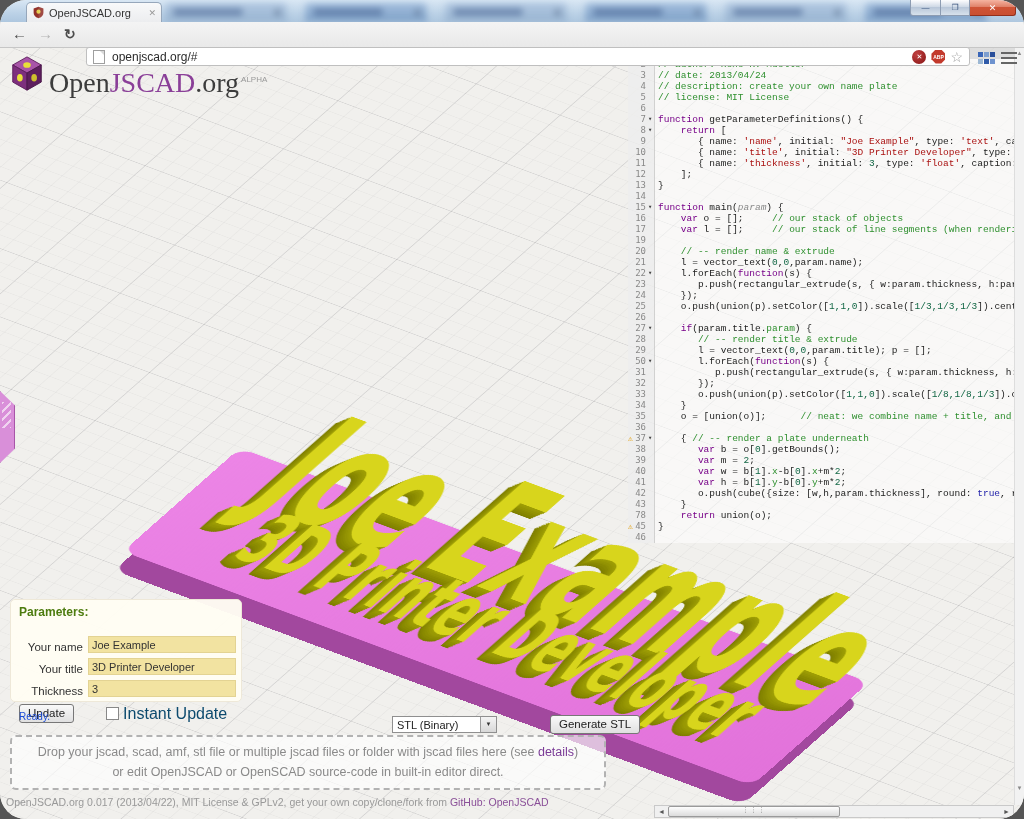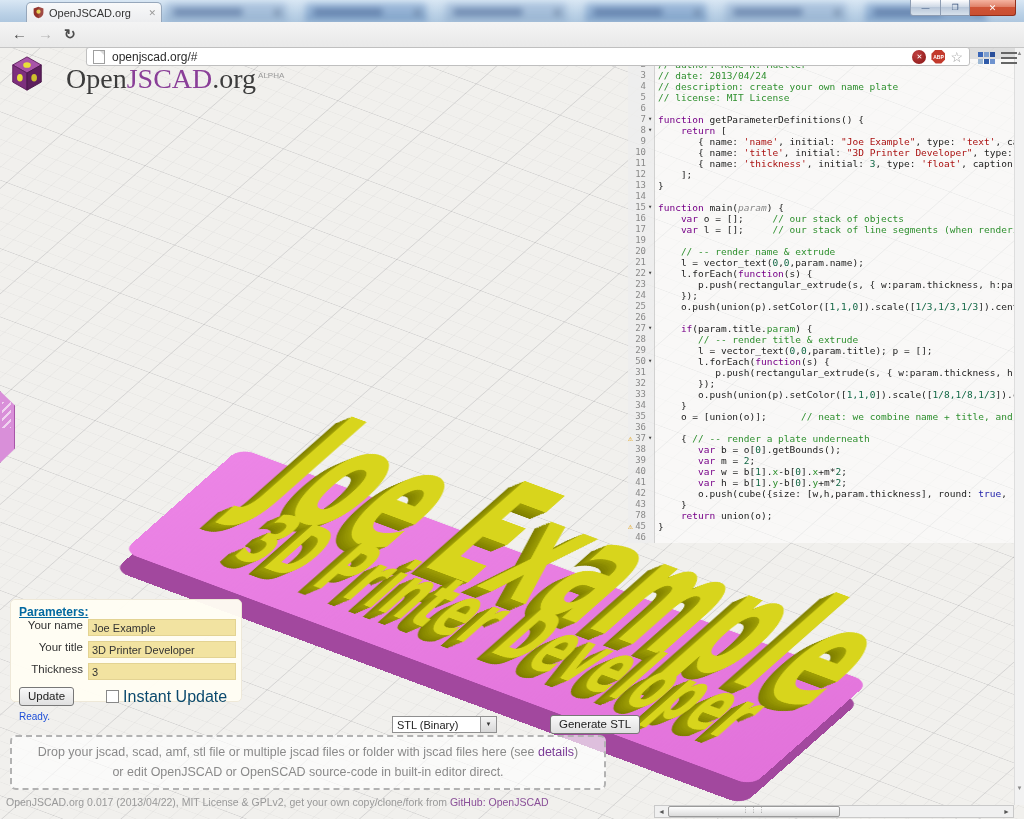--- a/index.html
+++ b/index.html
@@ -1,17 +1,17 @@
 <!DOCTYPE html>
 <html><head>
 <meta charset="utf-8">
 <style>
   html,body{margin:0;padding:0;background:#555;}
   .screen{position:relative;width:1024px;height:819px;overflow:hidden;
-    font-family:"Liberation Sans",sans-serif;background:#f1f0ed;margin:0 auto;}
+    font-family:"Liberation Sans",sans-serif;background:#f1f0ed;margin:0 auto;border-radius:26px;}
 
   
   .titlebar{position:absolute;left:0;top:0;width:1024px;height:22px;
     background:linear-gradient(180deg,#d9e7f4 0%,#bcd2e7 60%,#aec7df 100%);z-index:40;}
   .tab{position:absolute;left:26px;top:2px;width:136px;height:20px;
     background:linear-gradient(180deg,#f8f9fa,#ecedef);
     border:1px solid #96a7bb;border-bottom:none;border-radius:5px 5px 0 0;
     display:flex;align-items:center;padding:0 5px;box-sizing:border-box;z-index:42;}
   .tab-title{font-size:11px;color:#333;margin-left:4px;flex:1;white-space:nowrap;overflow:hidden;}
   .tab-close{color:#999;font-size:9px;margin-left:3px;cursor:default;}
@@ -73,42 +73,42 @@
     background:linear-gradient(135deg,#ec85e6,#e272da);}
   .plate-text{position:absolute;white-space:nowrap;font-family:"DejaVu Sans",sans-serif;font-weight:bold;
     color:#d8d51c;transform-origin:0 0;line-height:1;
     text-shadow:-1px 1px 0 #9c9c04,-2px 2px 0 #989804,-3px 3px 0 #939303,-4px 4px 0 #8e8e02,
       -5px 5px 0 #898901,-6px 6px 0 #848400,-7px 7px 0 #7e7e00;}
   .plate-name{left:55px;top:-135px;font-size:95px;letter-spacing:2px;transform:scaleY(2.6);}
   .plate-title2{left:95px;top:55px;font-size:48px;letter-spacing:1px;transform:scaleY(2.6);}
 
   
   .logo{position:absolute;left:8px;top:54px;display:flex;align-items:flex-start;z-index:20;}
-  .logo-text{font-family:"Liberation Serif",serif;font-size:28px;color:#3c3c3c;line-height:44px;margin-left:20px;}
+  .logo-text{font-family:"Liberation Serif",serif;font-size:28px;color:#3c3c3c;line-height:52px;margin-left:3px;}
   .logo-jscad{color:#8a3f98;}
   .logo-alpha{font-size:8px;color:#999;vertical-align:super;margin-left:2px;font-family:"Liberation Sans",sans-serif;}
 
   
   .handle{position:absolute;left:0;top:391px;width:15px;height:72px;z-index:25;
     background:#d98fd9;border:1px solid #a855a8;border-left:none;box-sizing:border-box;
     clip-path:polygon(0 0,100% 20%,100% 80%,0 100%);}
   .handle i{position:absolute;left:2px;top:10px;width:9px;height:26px;
     background:repeating-linear-gradient(135deg,rgba(255,255,255,.6) 0 2px,transparent 2px 6px);}
 
   
   .editor{position:absolute;left:628px;top:48px;width:386px;z-index:10;
     font-family:"DejaVu Sans Mono",monospace;font-size:9.5px;background:rgba(255,255,255,.55);}
   .cm-row{display:flex;height:11px;line-height:11px;}
   .cm-row.active{background:rgba(200,200,200,.55);}
   .cm-gutter{width:27px;flex:none;display:flex;align-items:center;background:rgba(230,230,230,.55);
     border-right:1px solid rgba(170,170,170,.45);position:relative;box-sizing:border-box;}
   .cm-num{flex:1;text-align:right;color:#888;font-size:9px;}
   .cm-fold{width:8px;text-align:center;color:#444;font-size:7px;}
   .cm-warn{position:absolute;left:0px;top:0;font-size:8px;color:#e09b00;line-height:11px;}
-  .cm-code{white-space:pre;overflow:hidden;flex:1;padding-left:3px;color:#222;}
+  .cm-code{white-space:pre;overflow:hidden;flex:1;padding-left:3px;color:#222;font-family:Liberation Mono, monospace;}
   .tk-c{color:#2e8f2e;} .tk-k{color:#770088;} .tk-s{color:#aa1111;} .tk-d{color:#116644;}
   .tk-v{color:#222;} .tk-a{color:#2222aa;} .tk-p{color:#888;font-style:italic;} .tk-g{color:#2e8f2e;}
 
   
   .vscroll{position:absolute;left:1014px;top:48px;width:10px;height:757px;background:#f2f2f2;
     border-left:1px solid #ddd;z-index:11;box-sizing:border-box;}
   .vscroll .arr{position:absolute;left:0;width:9px;text-align:center;font-size:6px;color:#8a8a8a;}
   .arr.up{top:2px;} .arr.dn{bottom:14px;}
   .hscroll{position:absolute;left:654px;top:805px;width:360px;height:13px;background:#f0f0f0;
     border:1px solid #c9c9c9;z-index:11;box-sizing:border-box;}
@@ -116,22 +116,22 @@
   .hs-arr.left{left:0;} .hs-arr.right{right:0;}
   .hs-thumb{position:absolute;left:13px;top:0px;width:172px;height:11px;border:1px solid #9a9a9a;border-radius:2px;
     background:linear-gradient(180deg,#fdfdfd,#dcdcdc);box-sizing:border-box;}
   .hs-thumb::after{content:"⋮⋮⋮";position:absolute;left:50%;top:-1px;transform:translateX(-50%);
     font-size:7px;color:#888;letter-spacing:1px;}
 
   
   .params{position:absolute;left:10px;top:599px;width:232px;height:103px;z-index:20;
     background:rgba(255,253,243,.97);border:1px solid #eee8d8;border-radius:5px;box-sizing:border-box;
     padding:5px 8px;}
-  .params-title{font-size:12px;font-weight:bold;color:#0369a1;margin-bottom:0;text-decoration:underline;}
-  .prow{display:flex;align-items:flex-start;margin-bottom:5px;}
+  .params-title{font-size:12px;font-weight:bold;color:#4d7c0f;margin-bottom:17px;}
+  .prow{display:flex;align-items:flex-end;margin-bottom:5px;}
   .prow label{width:64px;text-align:right;font-size:11.5px;color:#333;margin-right:5px;flex:none;}
   .prow input{width:140px;height:13px;background:#f2e3a1;border:1px solid #e3d393;font-size:11px;
     color:#333;padding:1px 3px;font-family:"Liberation Sans",sans-serif;}
   .btn{display:inline-block;background:linear-gradient(180deg,#f9f9f9,#e0e0e0);border:1px solid #777;
     border-radius:3px;font-size:11.5px;color:#222;padding:1px 8px;height:15px;line-height:15px;}
   .params-actions{display:flex;align-items:center;margin-top:7px;}
   .chk{width:11px;height:11px;background:#fff;border:1px solid #888;margin:0 4px 0 32px;}
   .chk-label{font-size:16px;color:#0c4a6e;}
 
   

